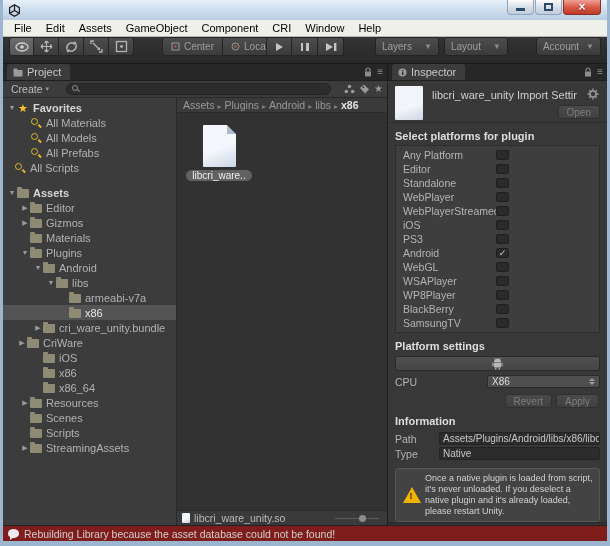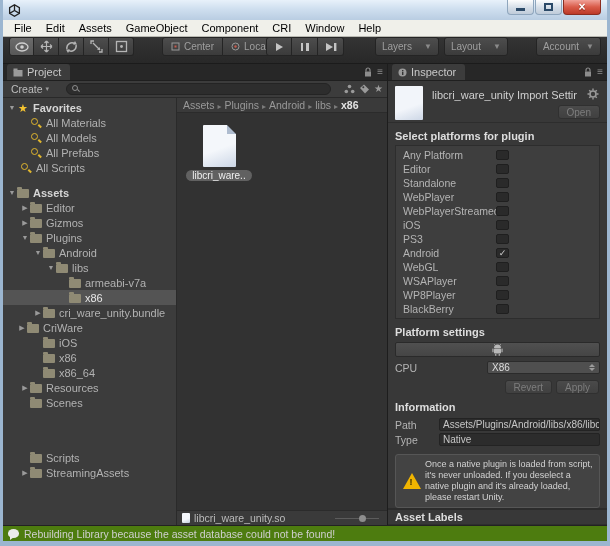--- a/index.html
+++ b/index.html
@@ -108,21 +108,21 @@
   .small-btn{height:14px;padding:0 8px;background:linear-gradient(#4a4a4a,#404040);border:1px solid #303030;border-radius:3px;font-size:10px;color:#7d7d7d;display:flex;align-items:center;}
   .info-row{display:flex;align-items:center;margin:2px 7px 0 7px;flex:0 0 auto;}
   .info-row .lab{width:44px;font-size:10.5px;color:#b4b4b4;flex:0 0 auto;}
   .field{flex:1;height:13px;background:#2c2c2c;border:1px solid #232323;border-radius:2px;font-size:10px;color:#c6c6c6;padding:0 3px;line-height:12px;white-space:nowrap;overflow:hidden;}
   .warnbox{margin:8px 7px 0 7px;border:1px solid #565656;border-radius:3px;background:#434343;padding:4px 5px 4px 29px;position:relative;font-size:9px;line-height:11px;color:#d2d2d2;flex:0 0 auto;}
   .warn-tri{position:absolute;left:7px;top:50%;margin-top:-8px;width:0;height:0;border-left:9px solid transparent;border-right:9px solid transparent;border-bottom:16px solid #f0b400;}
   .warn-tri::after{content:"!";position:absolute;left:-2.5px;top:4px;color:#3a2c00;font-size:9px;font-weight:bold;}
   .asset-labels{margin-top:auto;flex:0 0 auto;border-top:2px solid #2c2c2c;}
   .al-head{height:15px;display:flex;align-items:center;padding-left:7px;font-weight:bold;color:#dedede;font-size:11px;background:#383838;border-bottom:1px solid #2e2e2e;}
   
-  .statusbar{height:16px;background:#4d7c0f;border-top:1px solid #222;display:flex;align-items:center;padding:0 5px;gap:5px;flex:0 0 auto;}
+  .statusbar{height:16px;background:#7f1d1d;border-top:1px solid #222;display:flex;align-items:center;padding:0 5px;gap:5px;flex:0 0 auto;}
   .status-text{font-size:10.5px;color:#cfcfcf;white-space:nowrap;overflow:hidden;}
   .bubble{width:11px;height:9px;background:#ececec;border-radius:50% / 48%;position:relative;flex:0 0 auto;}
   .bubble::after{content:"";position:absolute;left:2px;bottom:-2px;border-style:solid;border-width:3px 4px 0 0;border-color:#ececec transparent transparent transparent;}
   svg{display:block;}
 </style>
 </head>
 <body>
 
 <div class="window">
 
@@ -293,21 +293,21 @@
             <div class="trow" style="padding-left: 17px;">
               <span class="exp"></span>
               <span class="ic ic-search"></span>
               <span class="tlabel">All Models</span>
             </div>
             <div class="trow" style="padding-left: 17px;">
               <span class="exp"></span>
               <span class="ic ic-search"></span>
               <span class="tlabel">All Prefabs</span>
             </div>
-            <div class="trow" style="padding-left: 7px;">
+            <div class="trow" style="padding-left: 1px;">
               <span class="exp"></span>
               <span class="ic ic-search"></span>
               <span class="tlabel">All Scripts</span>
             </div>
             <div class="tspacer"></div>
             <div class="trow bold" style="padding-left: 4px;">
               <span class="exp">▼</span>
               <span class="ic ic-folder"></span>
               <span class="tlabel">Assets</span>
             </div>
@@ -315,20 +315,25 @@
               <span class="exp">▶</span>
               <span class="ic ic-folder"></span>
               <span class="tlabel">Editor</span>
             </div>
             <div class="trow" style="padding-left: 17px;">
               <span class="exp">▶</span>
               <span class="ic ic-folder"></span>
               <span class="tlabel">Gizmos</span>
             </div>
             <div class="trow" style="padding-left: 17px;">
+              <span class="exp"></span>
+              <span class="ic ic-folder"></span>
+              <span class="tlabel">Materials</span>
+            </div>
+            <div class="trow" style="padding-left: 17px;">
               <span class="exp">▼</span>
               <span class="ic ic-folder"></span>
               <span class="tlabel">Plugins</span>
             </div>
             <div class="trow" style="padding-left: 30px;">
               <span class="exp">▼</span>
               <span class="ic ic-folder"></span>
               <span class="tlabel">Android</span>
             </div>
             <div class="trow" style="padding-left: 43px;">
@@ -374,21 +379,21 @@
             <div class="trow" style="padding-left: 17px;">
               <span class="exp">▶</span>
               <span class="ic ic-folder"></span>
               <span class="tlabel">Resources</span>
             </div>
             <div class="trow" style="padding-left: 17px;">
               <span class="exp"></span>
               <span class="ic ic-folder"></span>
               <span class="tlabel">Scenes</span>
             </div>
-            <div class="trow" style="padding-left: 17px; margin-top: 40px;">
+            <div class="trow" style="padding-left: 17px;">
               <span class="exp"></span>
               <span class="ic ic-folder"></span>
               <span class="tlabel">Scripts</span>
             </div>
             <div class="trow" style="padding-left: 17px;">
               <span class="exp">▶</span>
               <span class="ic ic-folder"></span>
               <span class="tlabel">StreamingAssets</span>
             </div>
           </div>
@@ -494,20 +499,24 @@
               <span class="cb"></span>
             </div>
             <div class="prow">
               <span class="plabel">WP8Player</span>
               <span class="cb"></span>
             </div>
             <div class="prow">
               <span class="plabel">BlackBerry</span>
               <span class="cb"></span>
             </div>
+            <div class="prow">
+              <span class="plabel">SamsungTV</span>
+              <span class="cb"></span>
+            </div>
           </div>
 
         <div class="sec-h">Platform settings</div>
         <div class="ps-tab">
           <svg width="11" height="12" viewBox="0 0 11 12">
               <path d="M2 4 a3.5 3.5 0 0 1 7 0 Z" fill="#b8b8b8"></path>
               <path d="M3 1.2 L2.3 0.2 M8 1.2 L8.7 0.2" stroke="#b8b8b8" stroke-width="0.8"></path>
               <rect x="2" y="4.6" width="7" height="5" rx="0.8" fill="#b8b8b8"></rect>
               <rect x="0.4" y="4.6" width="1.1" height="3.6" rx="0.5" fill="#b8b8b8"></rect>
               <rect x="9.5" y="4.6" width="1.1" height="3.6" rx="0.5" fill="#b8b8b8"></rect>

